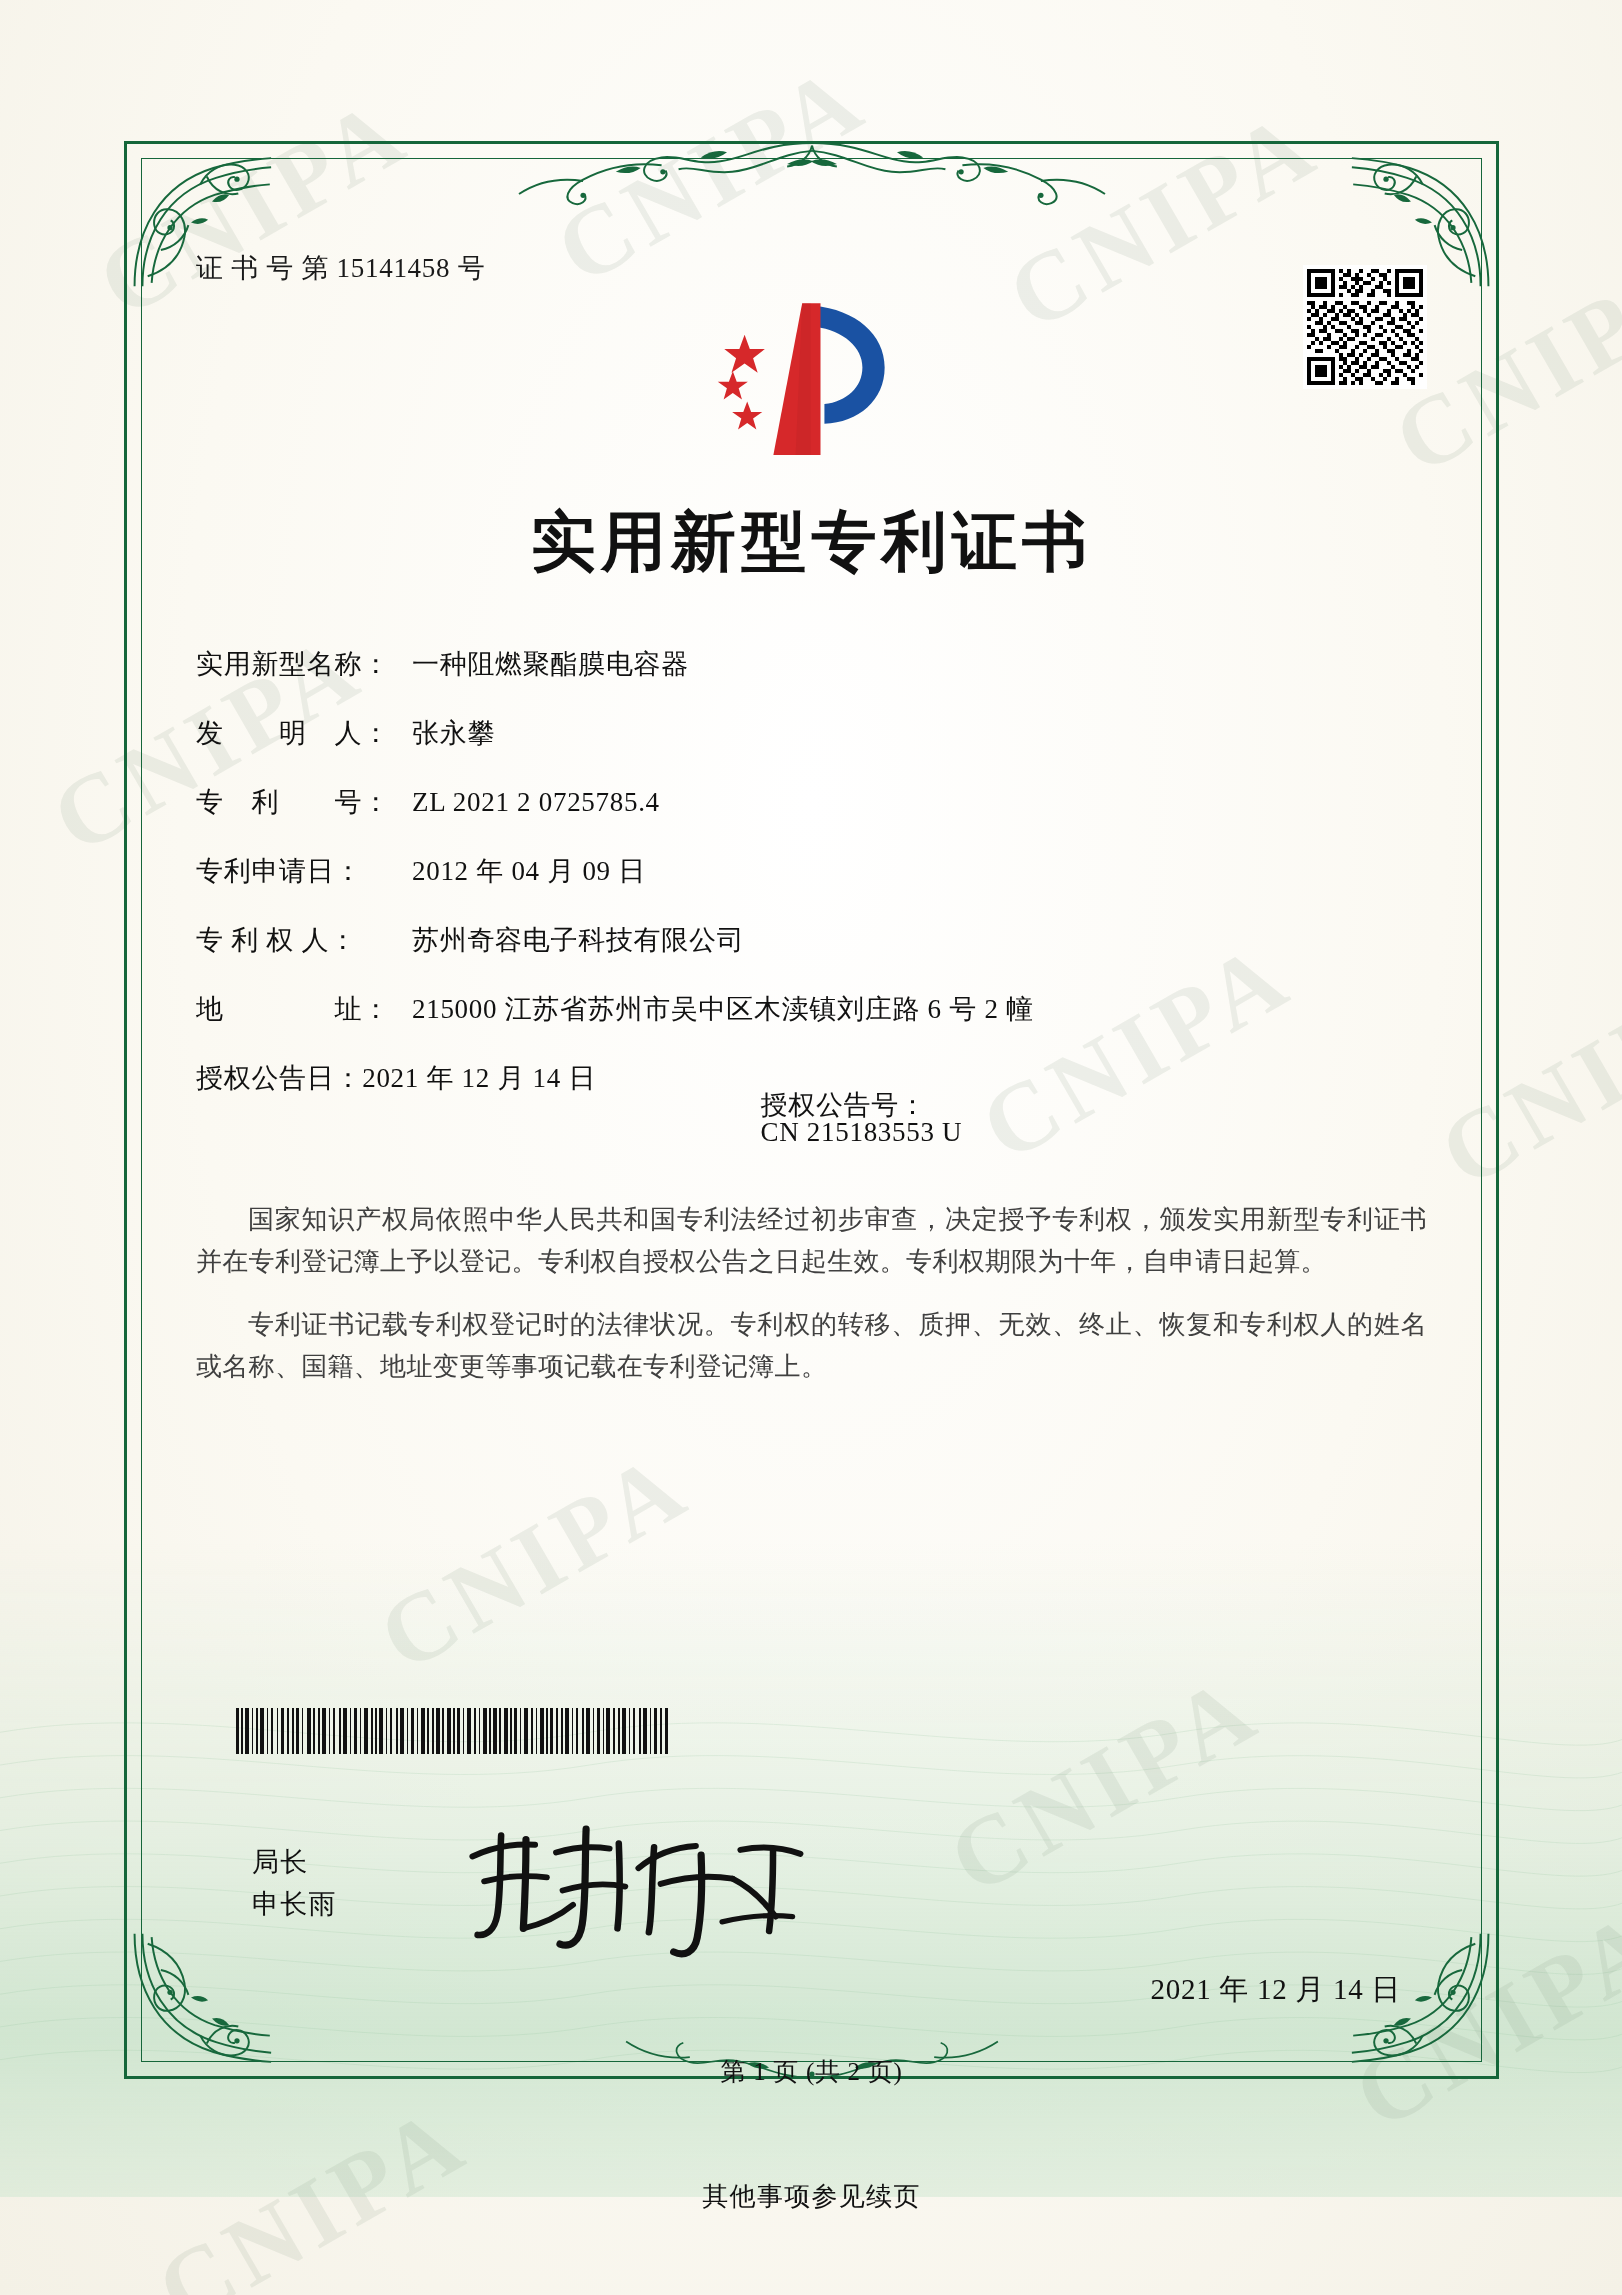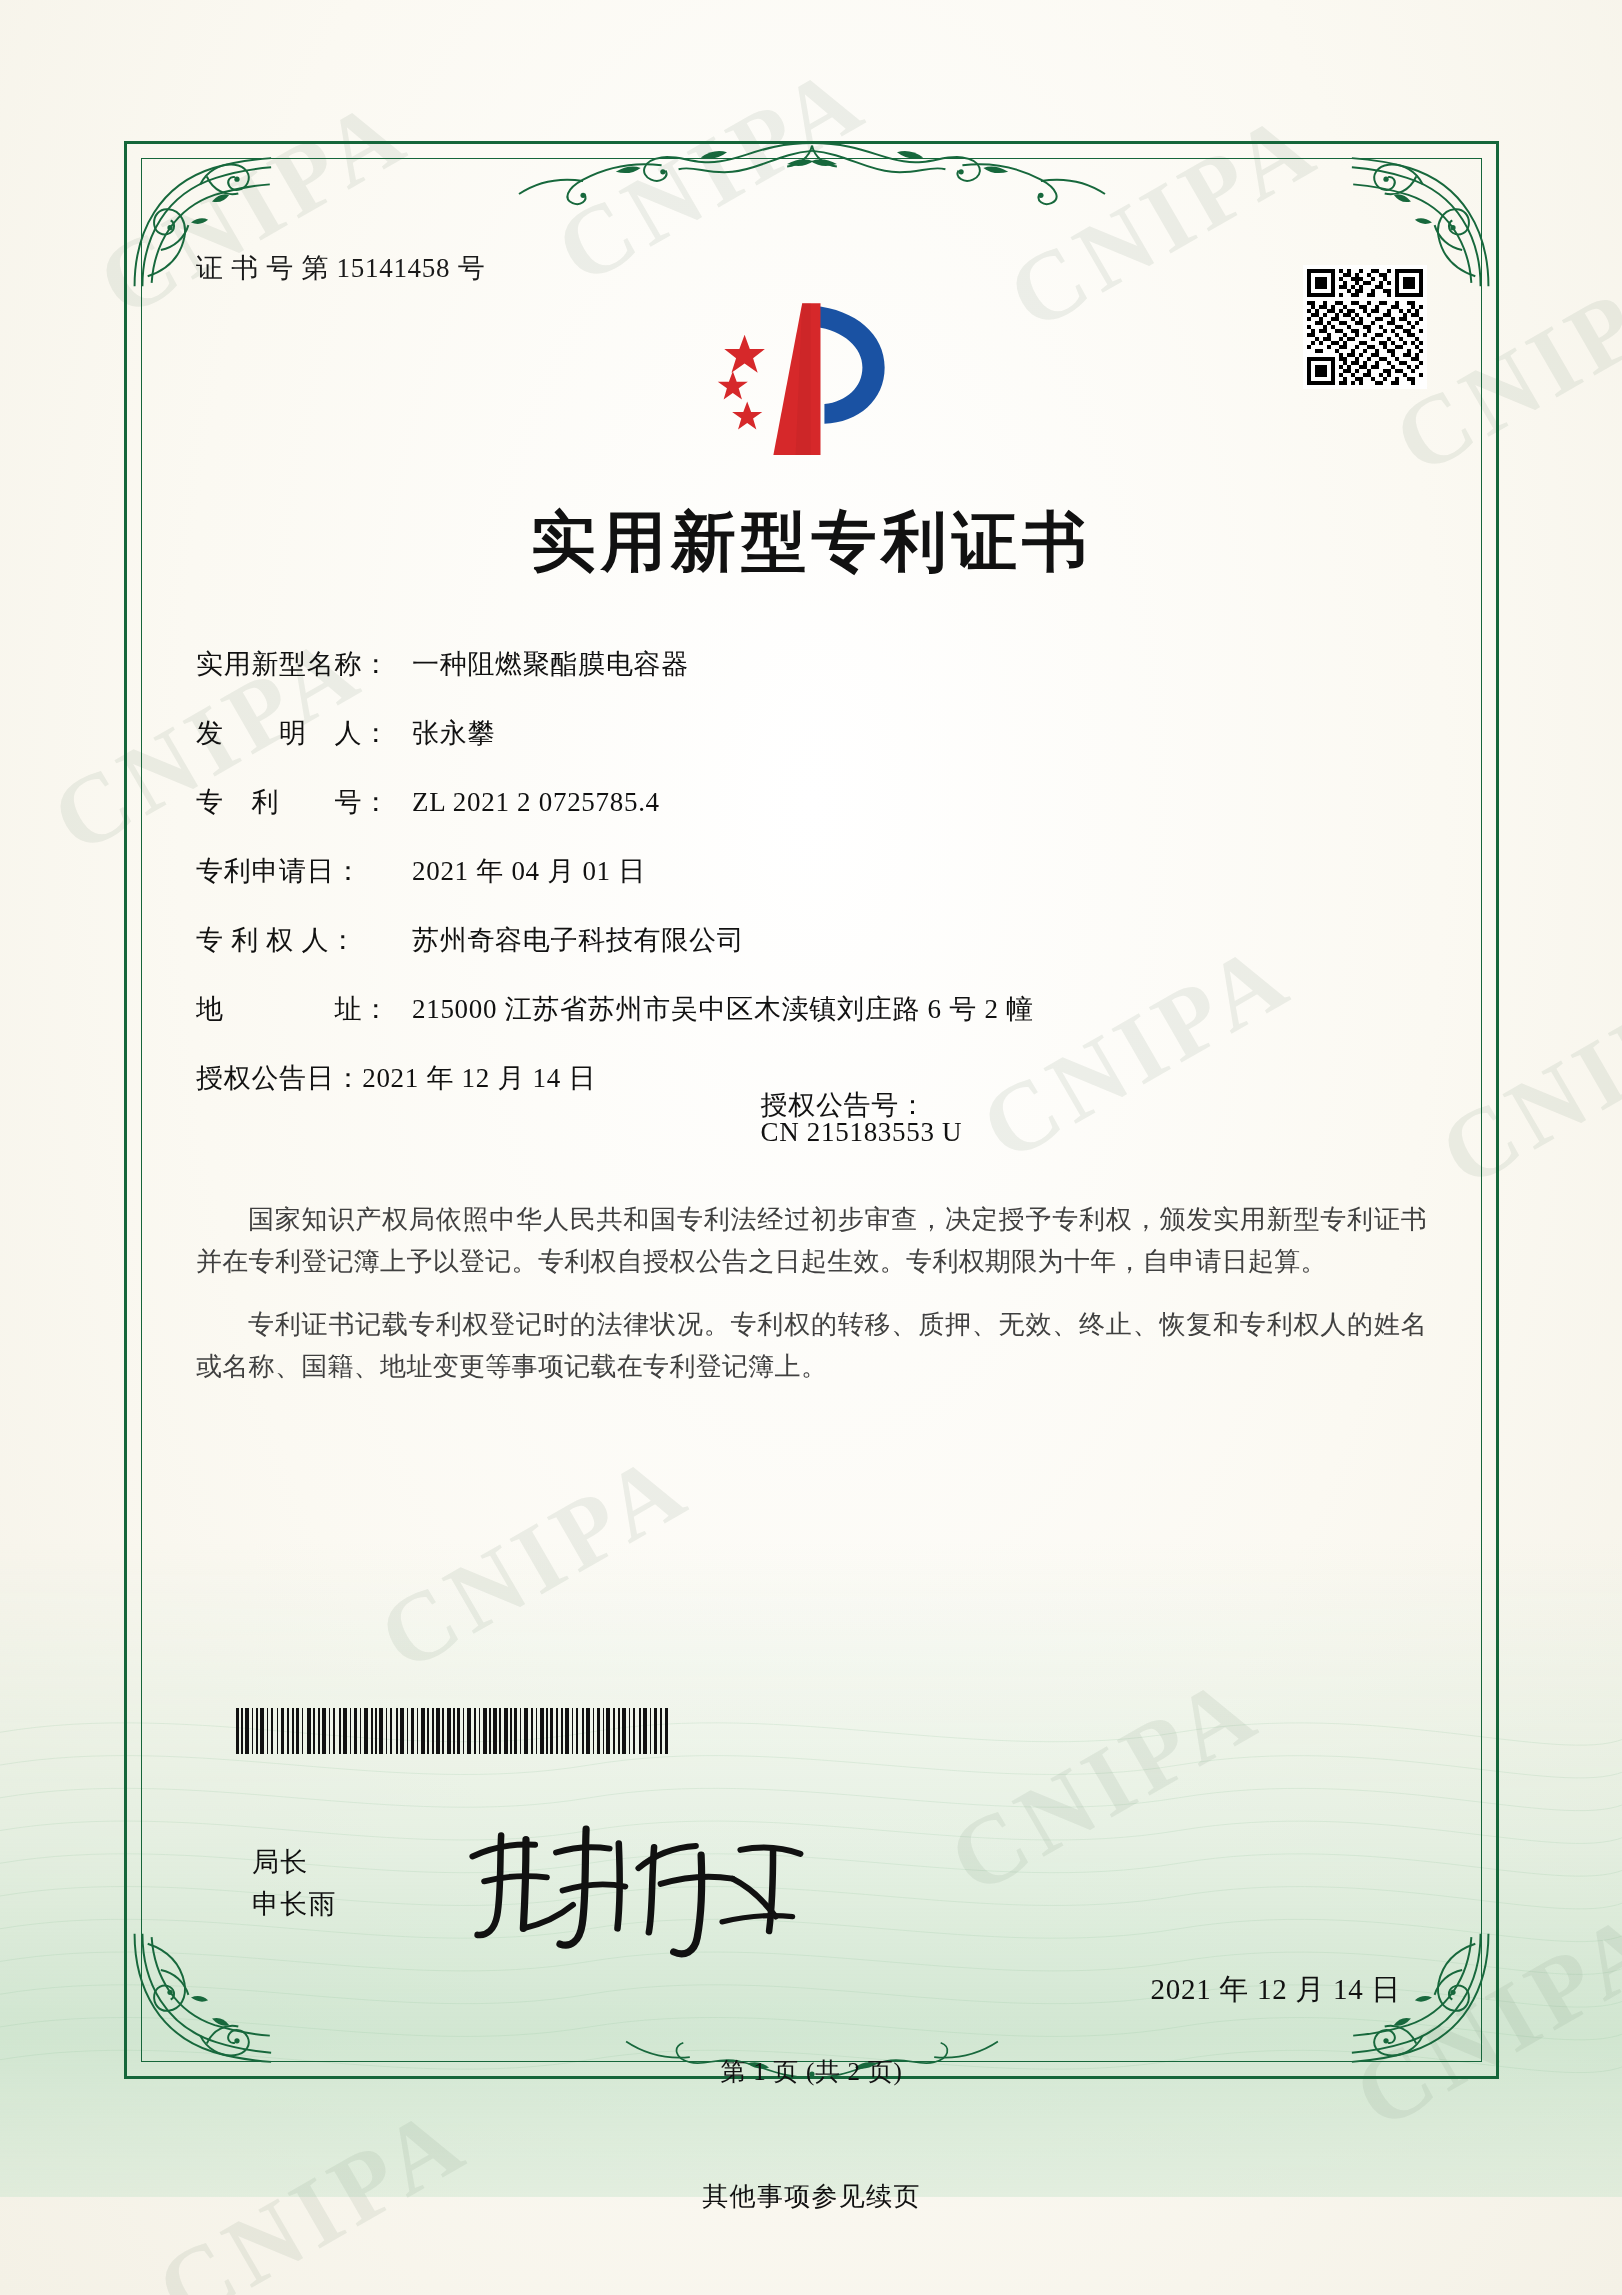--- a/index.html
+++ b/index.html
@@ -648,21 +648,21 @@
       <div class="field-row">
         <span class="field-label">发　　明　人：</span>
         <span class="field-value">张永攀</span>
       </div>
       <div class="field-row">
         <span class="field-label">专　利　　号：</span>
         <span class="field-value">ZL 2021 2 0725785.4</span>
       </div>
       <div class="field-row">
         <span class="field-label">专利申请日：</span>
-        <span class="field-value">2021 年 04 月 01 日</span>
+        <span class="field-value">2012 年 04 月 09 日</span>
       </div>
       <div class="field-row">
         <span class="field-label">专 利 权 人：</span>
         <span class="field-value">苏州奇容电子科技有限公司</span>
       </div>
       <div class="field-row">
         <span class="field-label">地　　　　址：</span>
         <span class="field-value">215000 江苏省苏州市吴中区木渎镇刘庄路 6 号 2 幢</span>
       </div>
 

